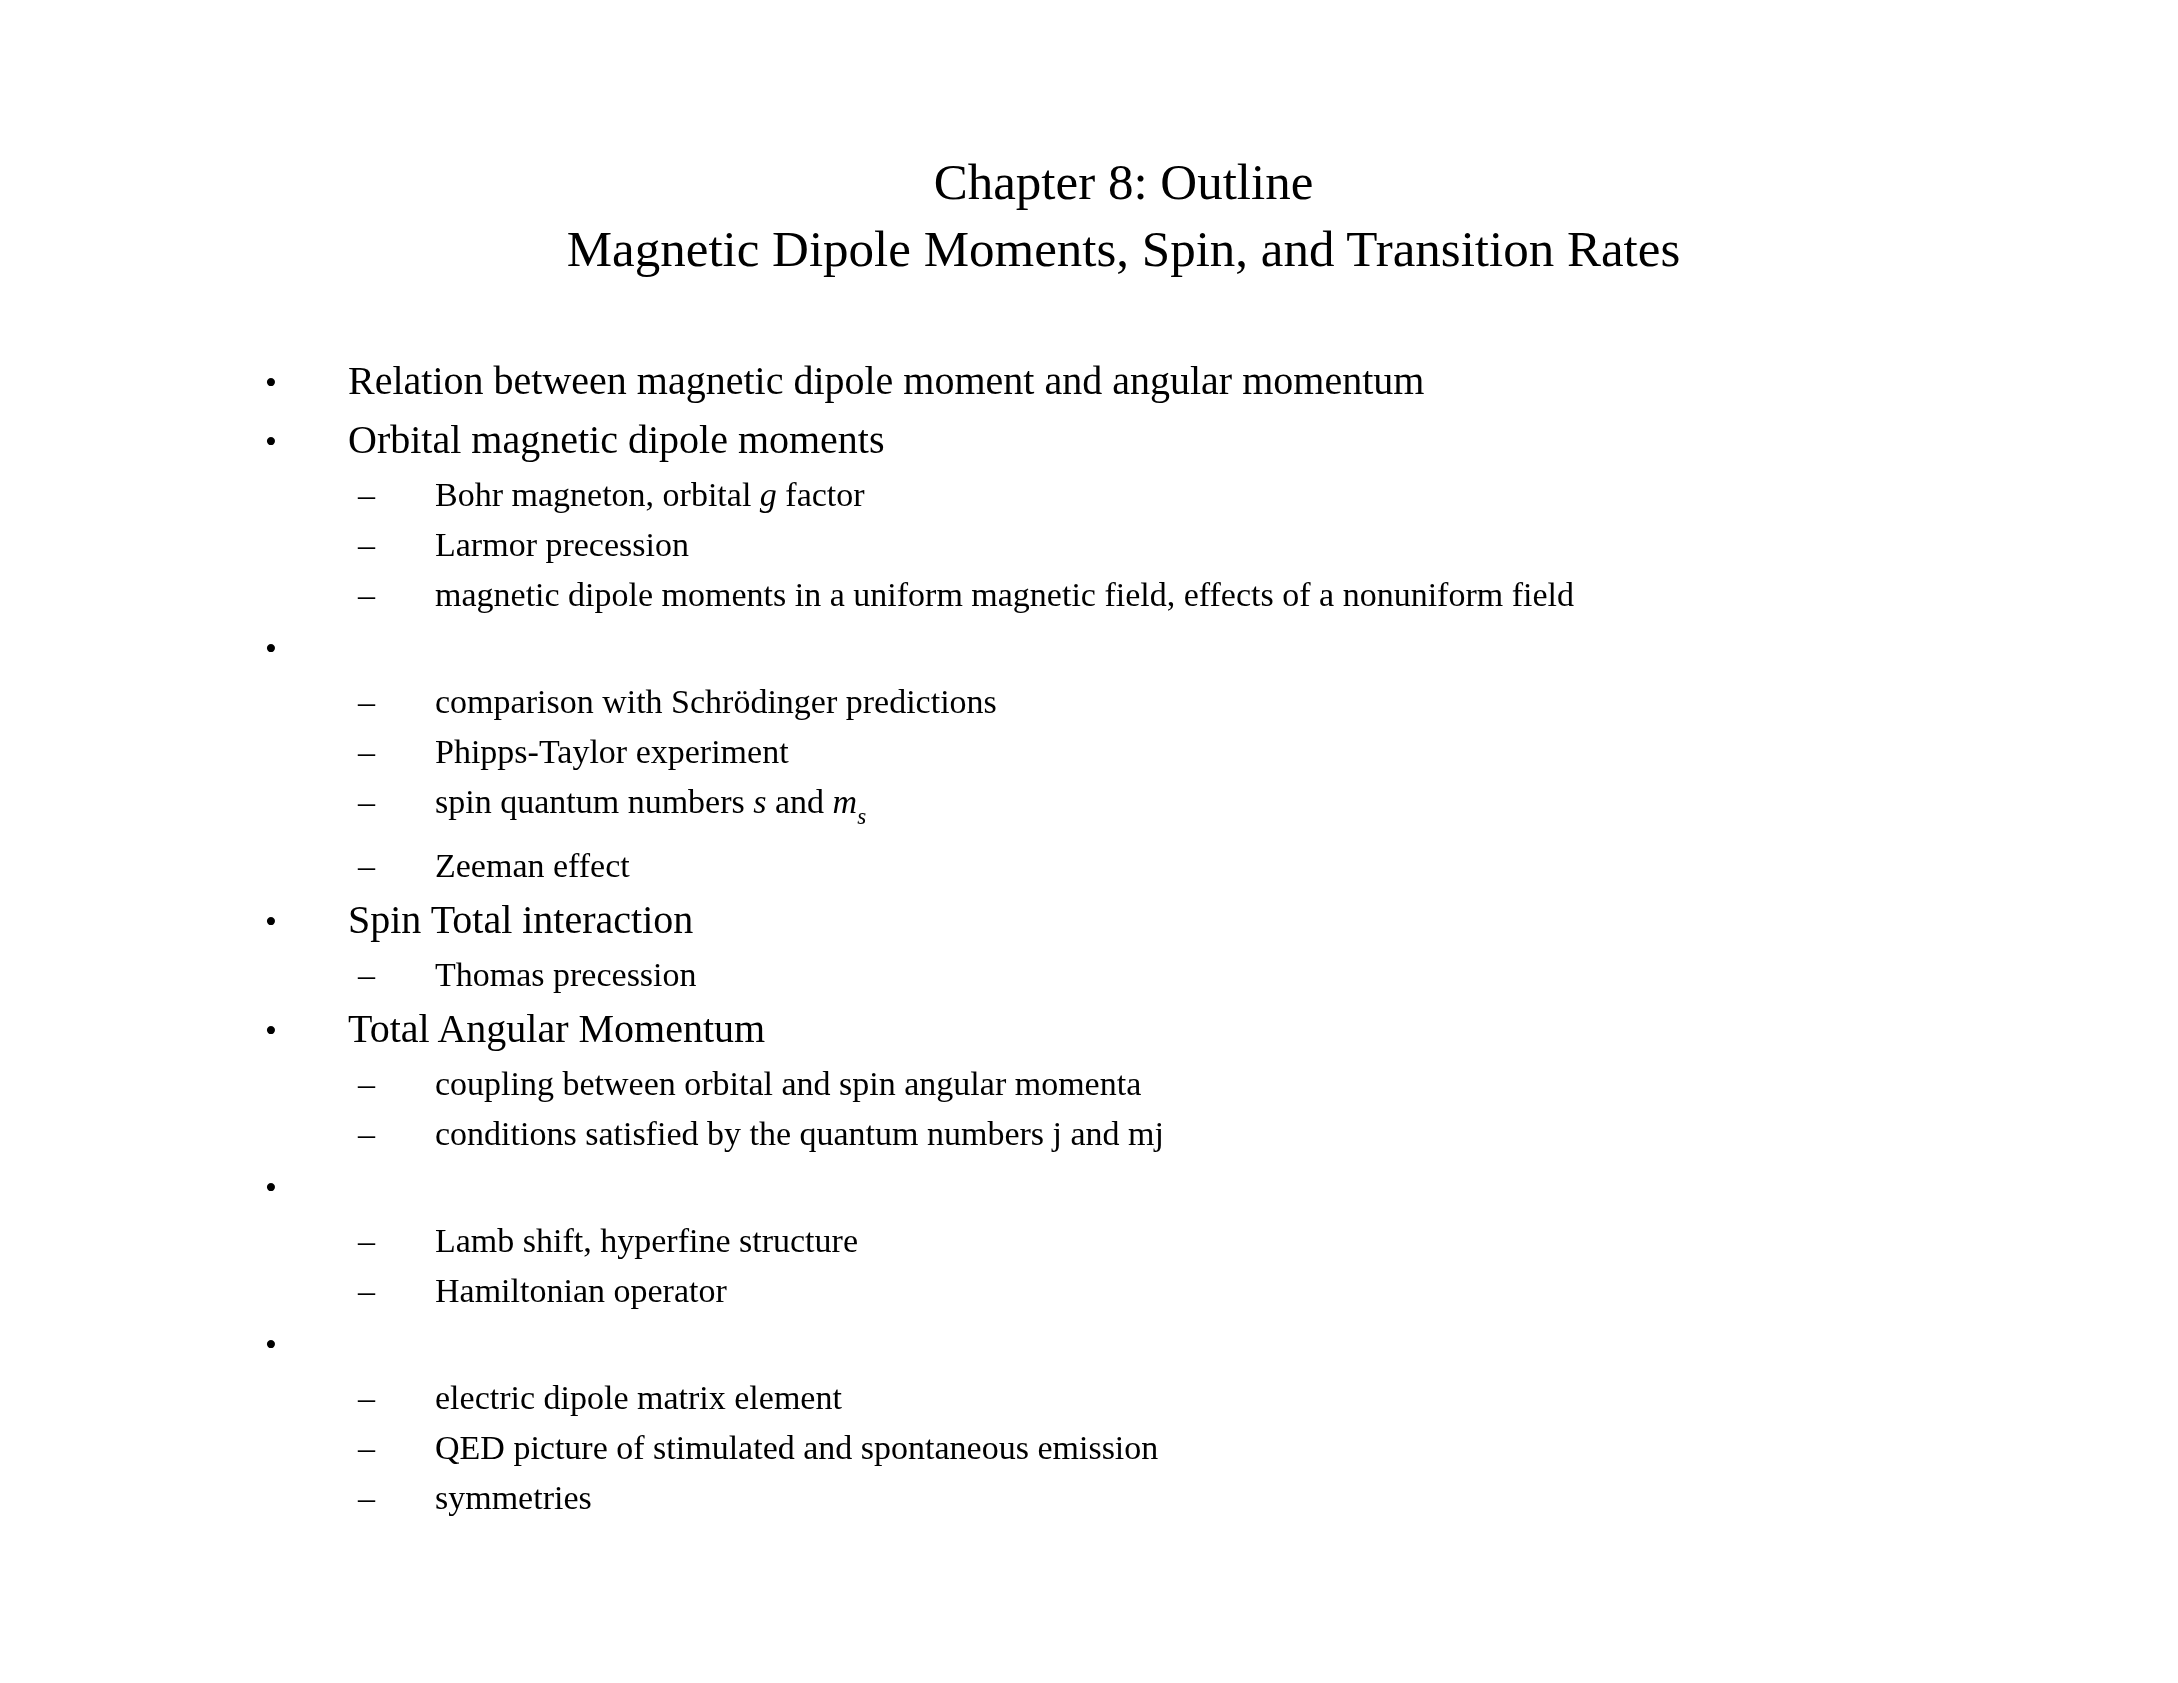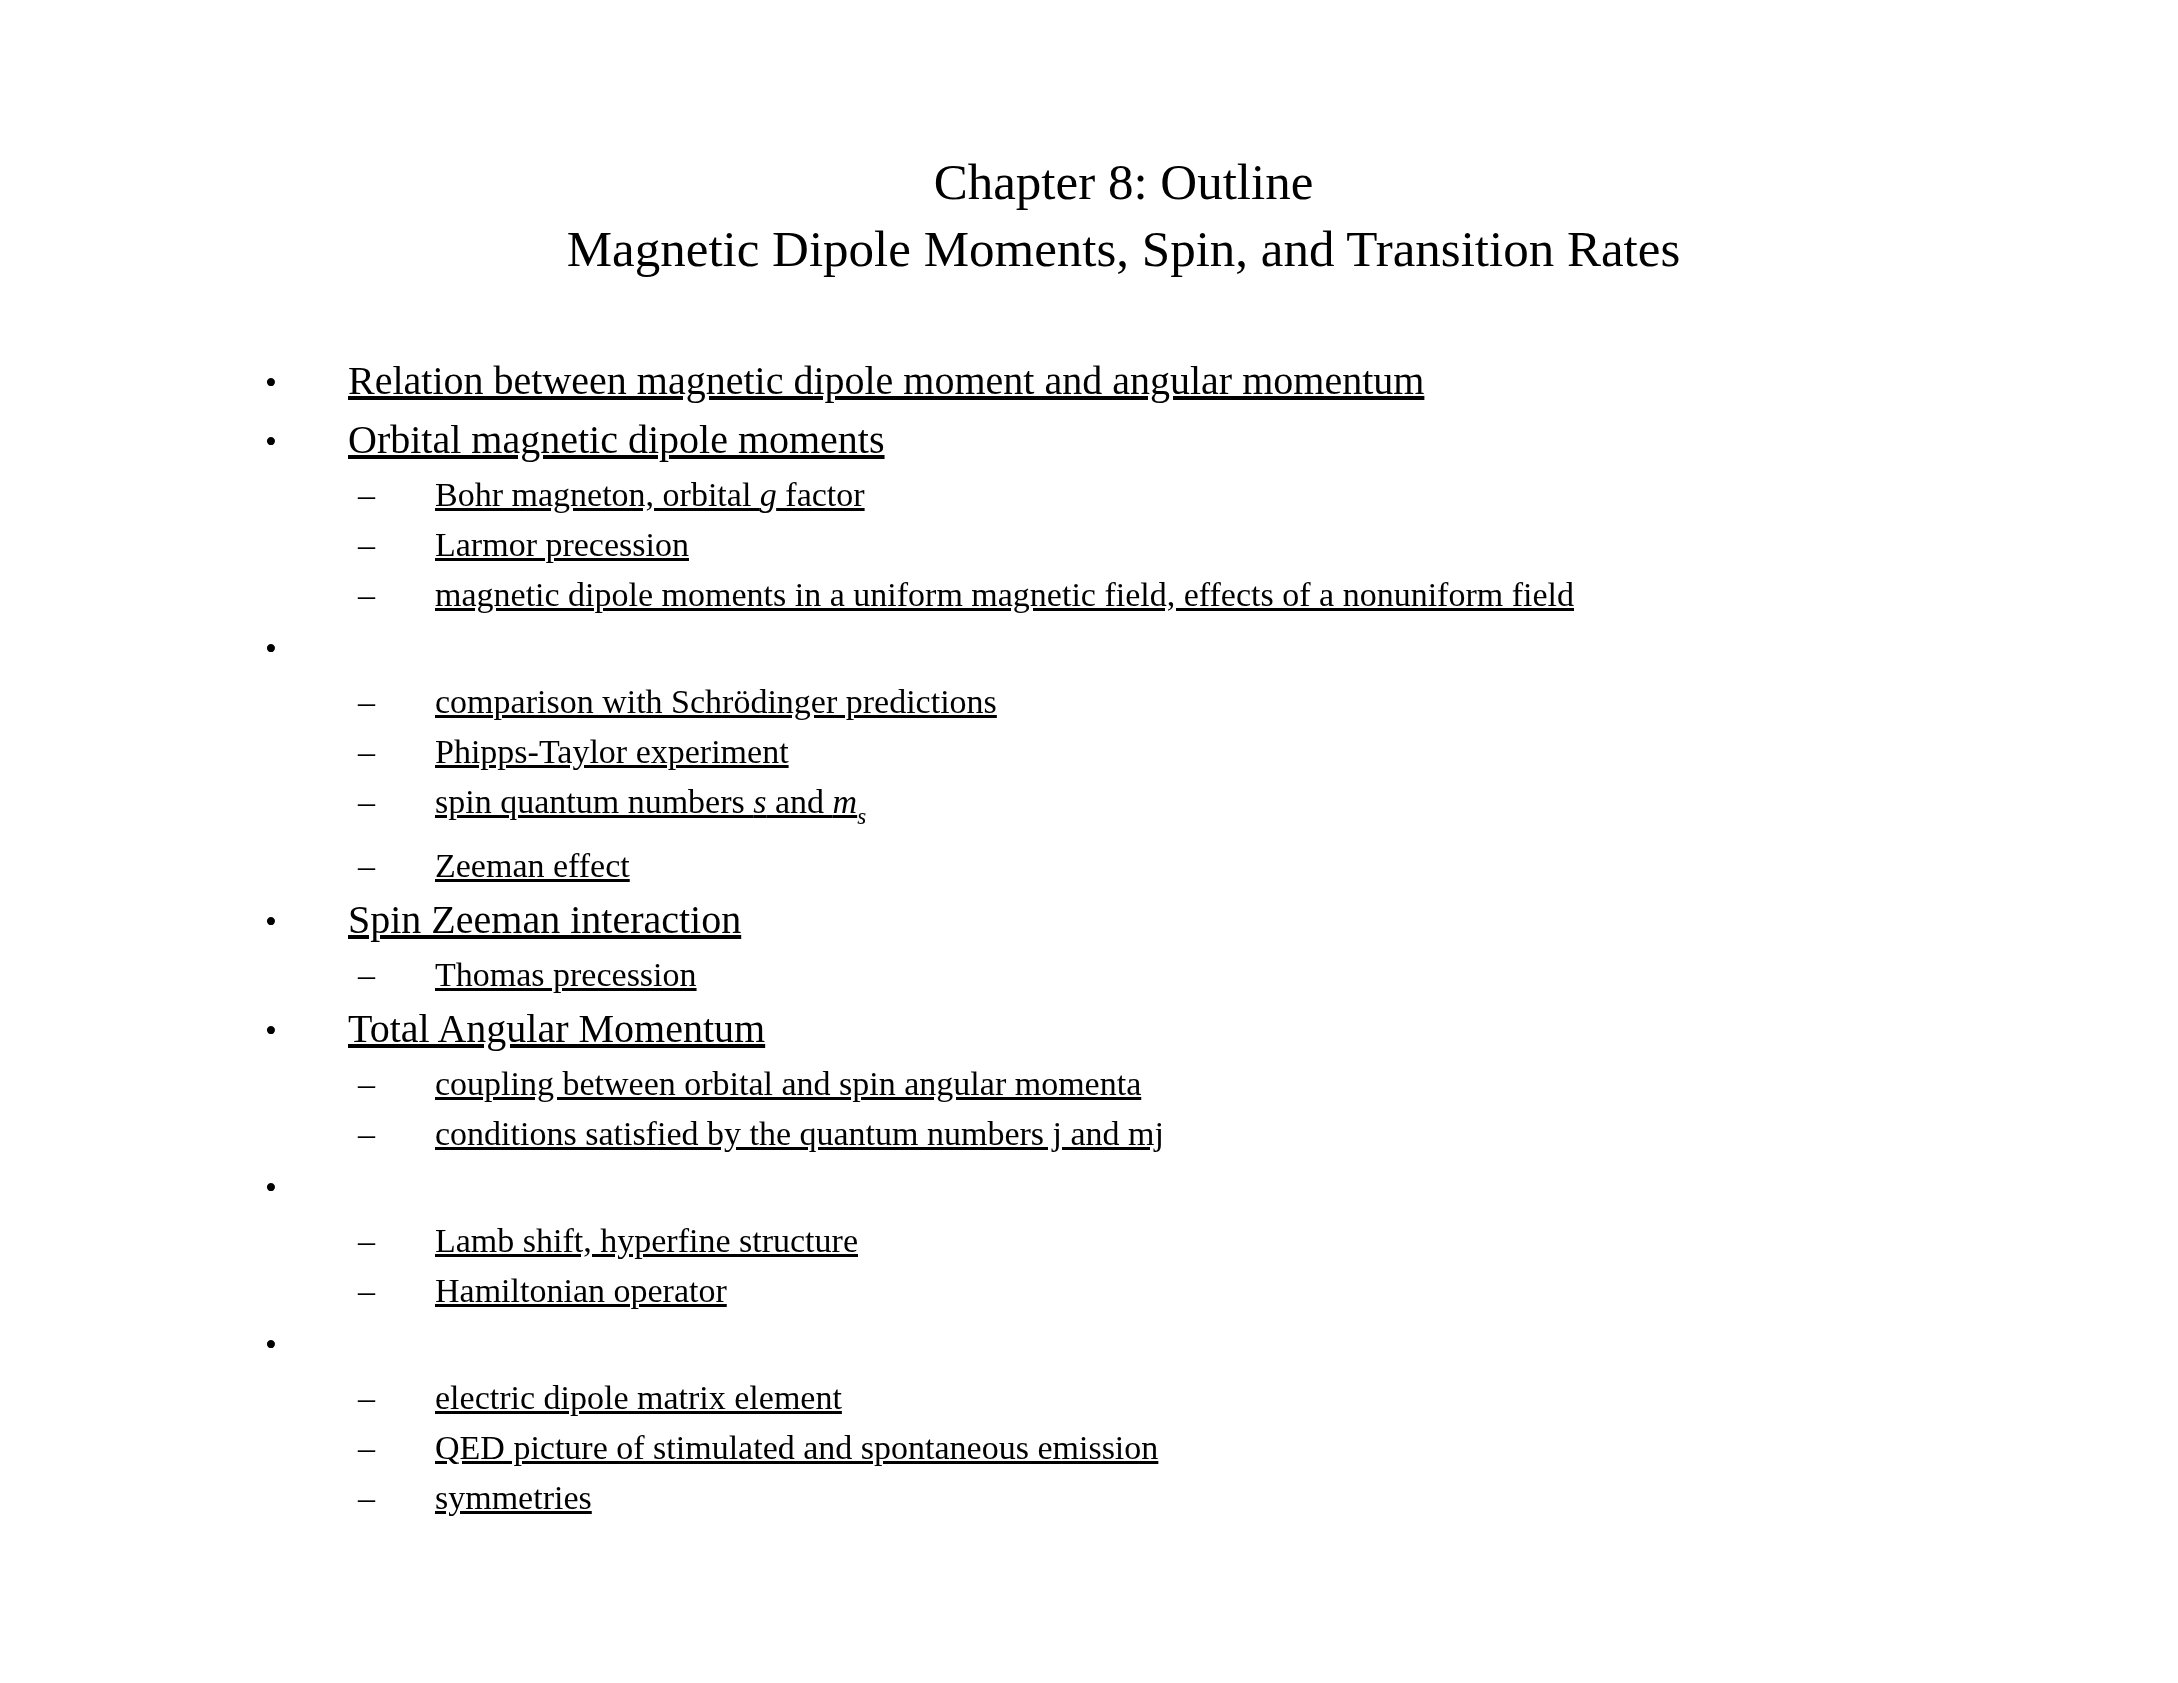--- a/index.html
+++ b/index.html
@@ -51,21 +51,20 @@
     width: 83px;
     font-size: 34px;
   }
   .outline li.lvl2 .marker {
     flex: none;
     margin-left: 358px;
     width: 77px;
   }
   .outline .text {
     white-space: nowrap;
-    text-decoration: underline;
   }
   .outline .text .i {
     font-style: italic;
   }
   .outline .text .sub {
     font-size: 68%;
     vertical-align: -22%;
   }
 </style>
 </head>
@@ -111,21 +110,21 @@
       <li class="lvl2">
         <span class="marker">–</span>
         <span class="text"><span>spin quantum numbers </span><span class="i">s</span><span> and </span><span class="i">m</span><span class="i sub">s</span></span>
       </li>
       <li class="lvl2">
         <span class="marker">–</span>
         <span class="text">Zeeman effect</span>
       </li>
       <li class="lvl1">
         <span class="marker">•</span>
-        <span class="text">Spin Zeeman interaction</span>
+        <span class="text">Spin Total interaction</span>
       </li>
       <li class="lvl2">
         <span class="marker">–</span>
         <span class="text">Thomas precession</span>
       </li>
       <li class="lvl1">
         <span class="marker">•</span>
         <span class="text">Total Angular Momentum</span>
       </li>
       <li class="lvl2">

